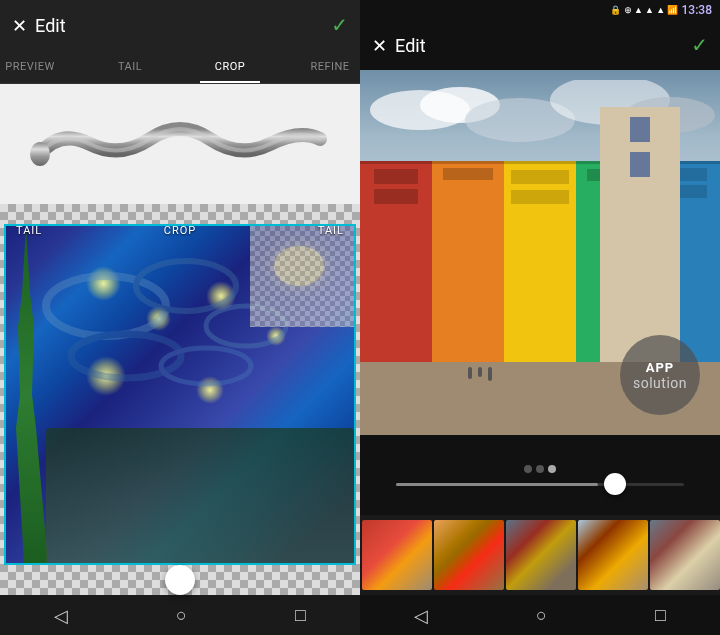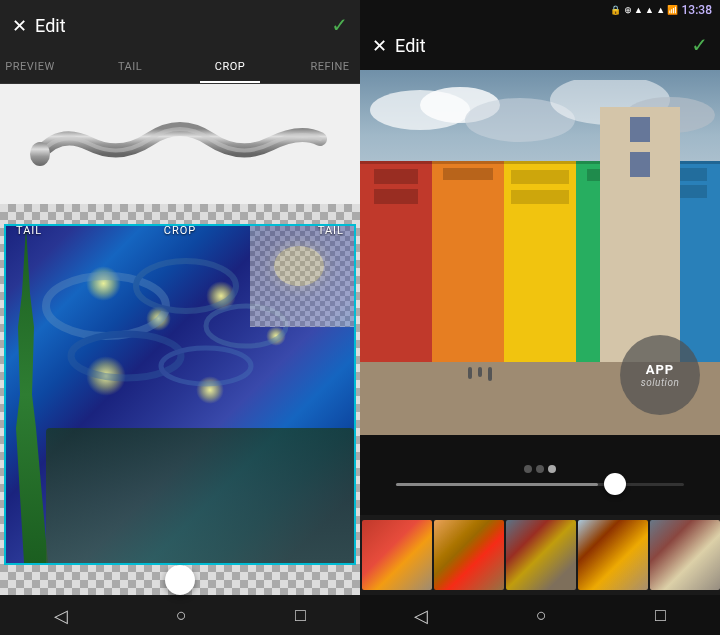--- a/index.html
+++ b/index.html
@@ -316,23 +316,22 @@
 
     .watermark-text1 {
       color: #fff;
       font-size: 13px;
       font-weight: bold;
       letter-spacing: 1px;
     }
 
     .watermark-text2 {
       color: #ccc;
-      font-size: 10px;
+      font-size: 14px;
       letter-spacing: 0.5px;
-      font-style: italic;
     }
 
     
     .slider-section {
       height: 80px;
       background: #111;
       display: flex;
       flex-direction: column;
       align-items: center;
       justify-content: center;

